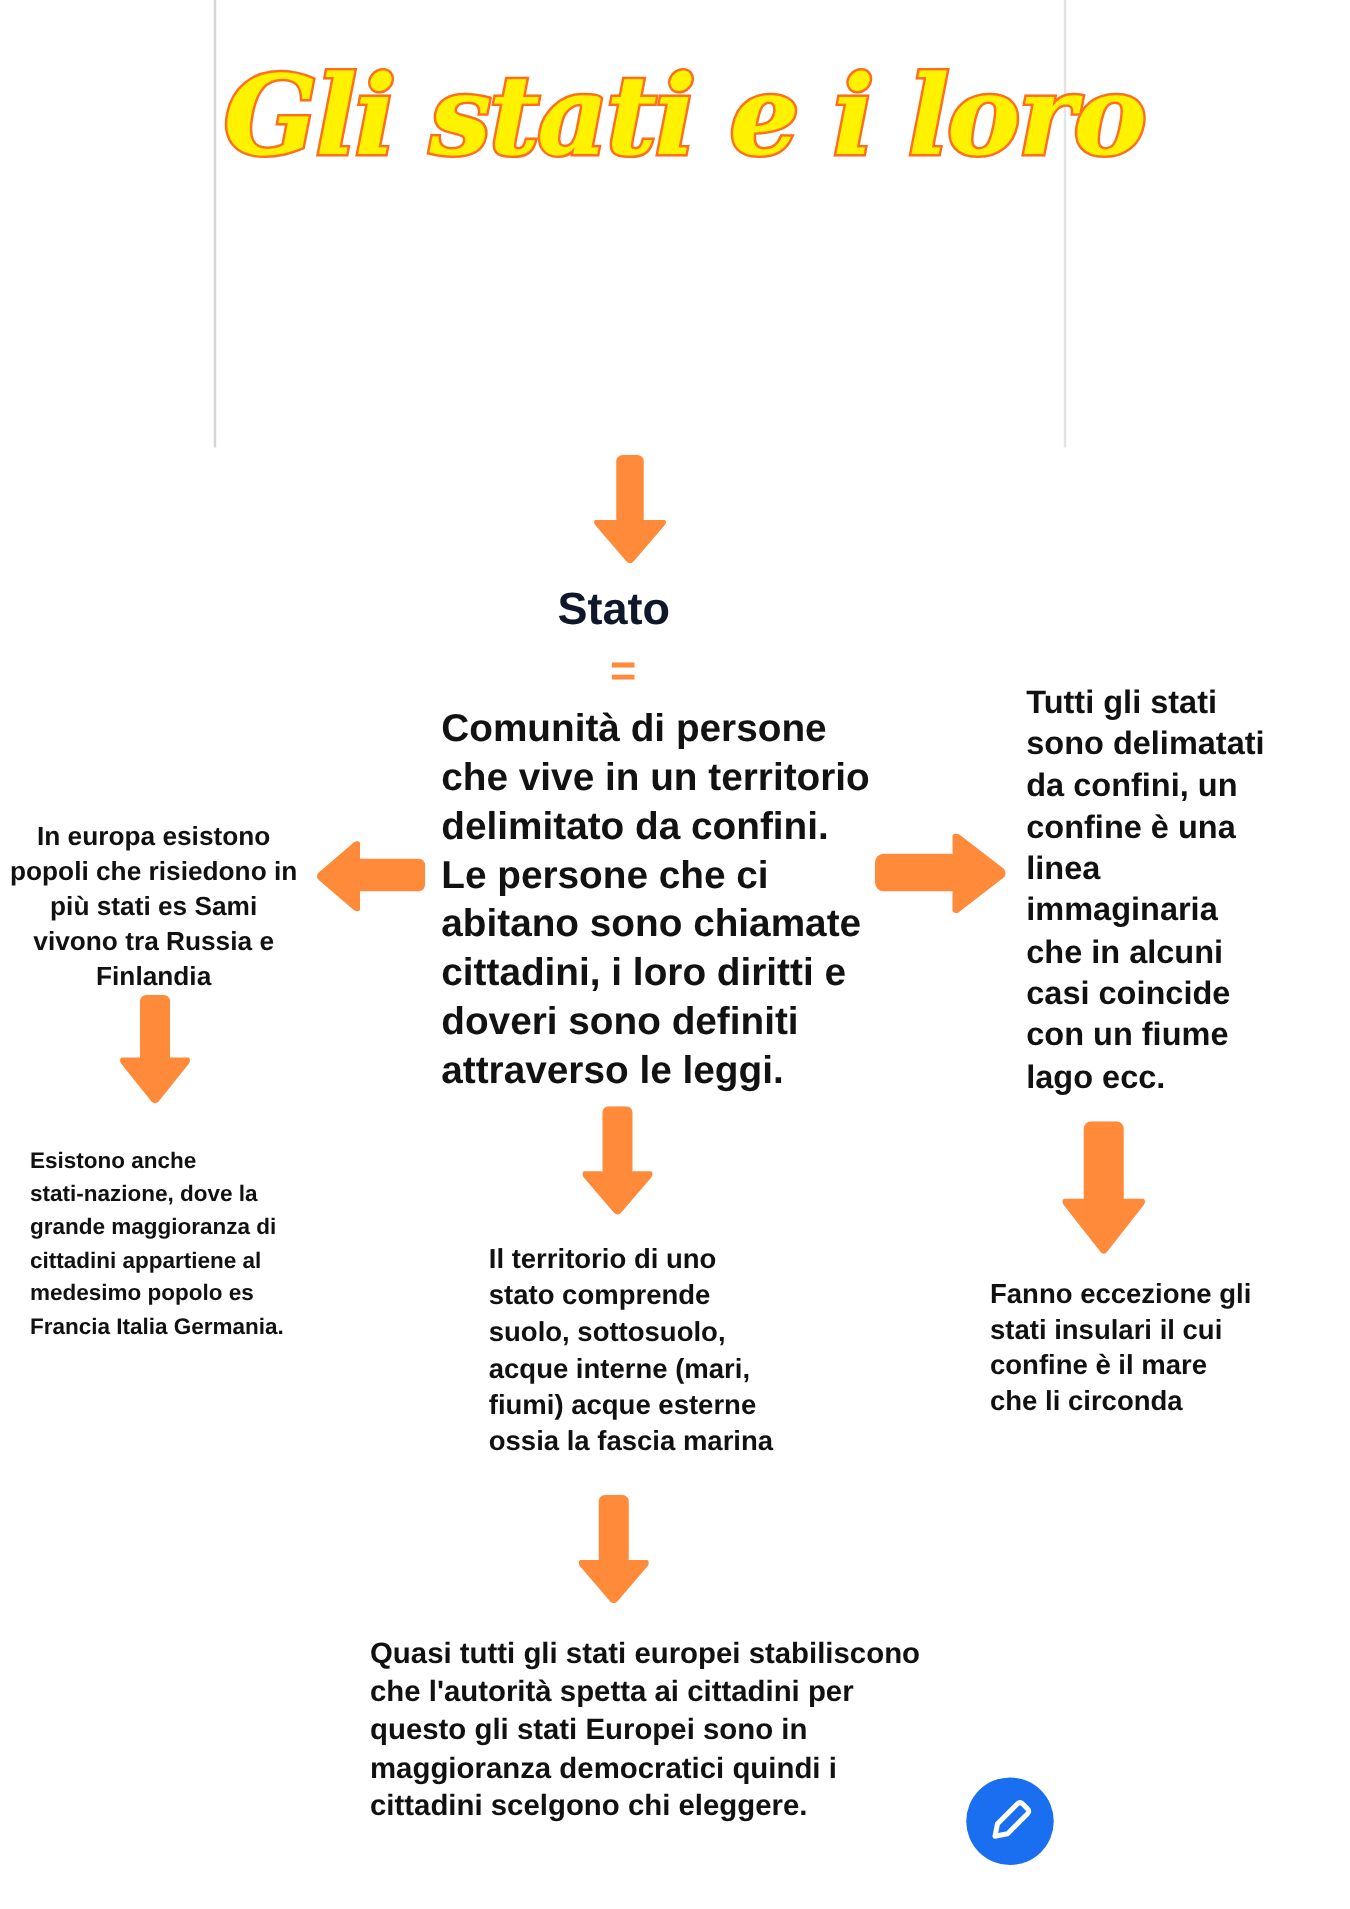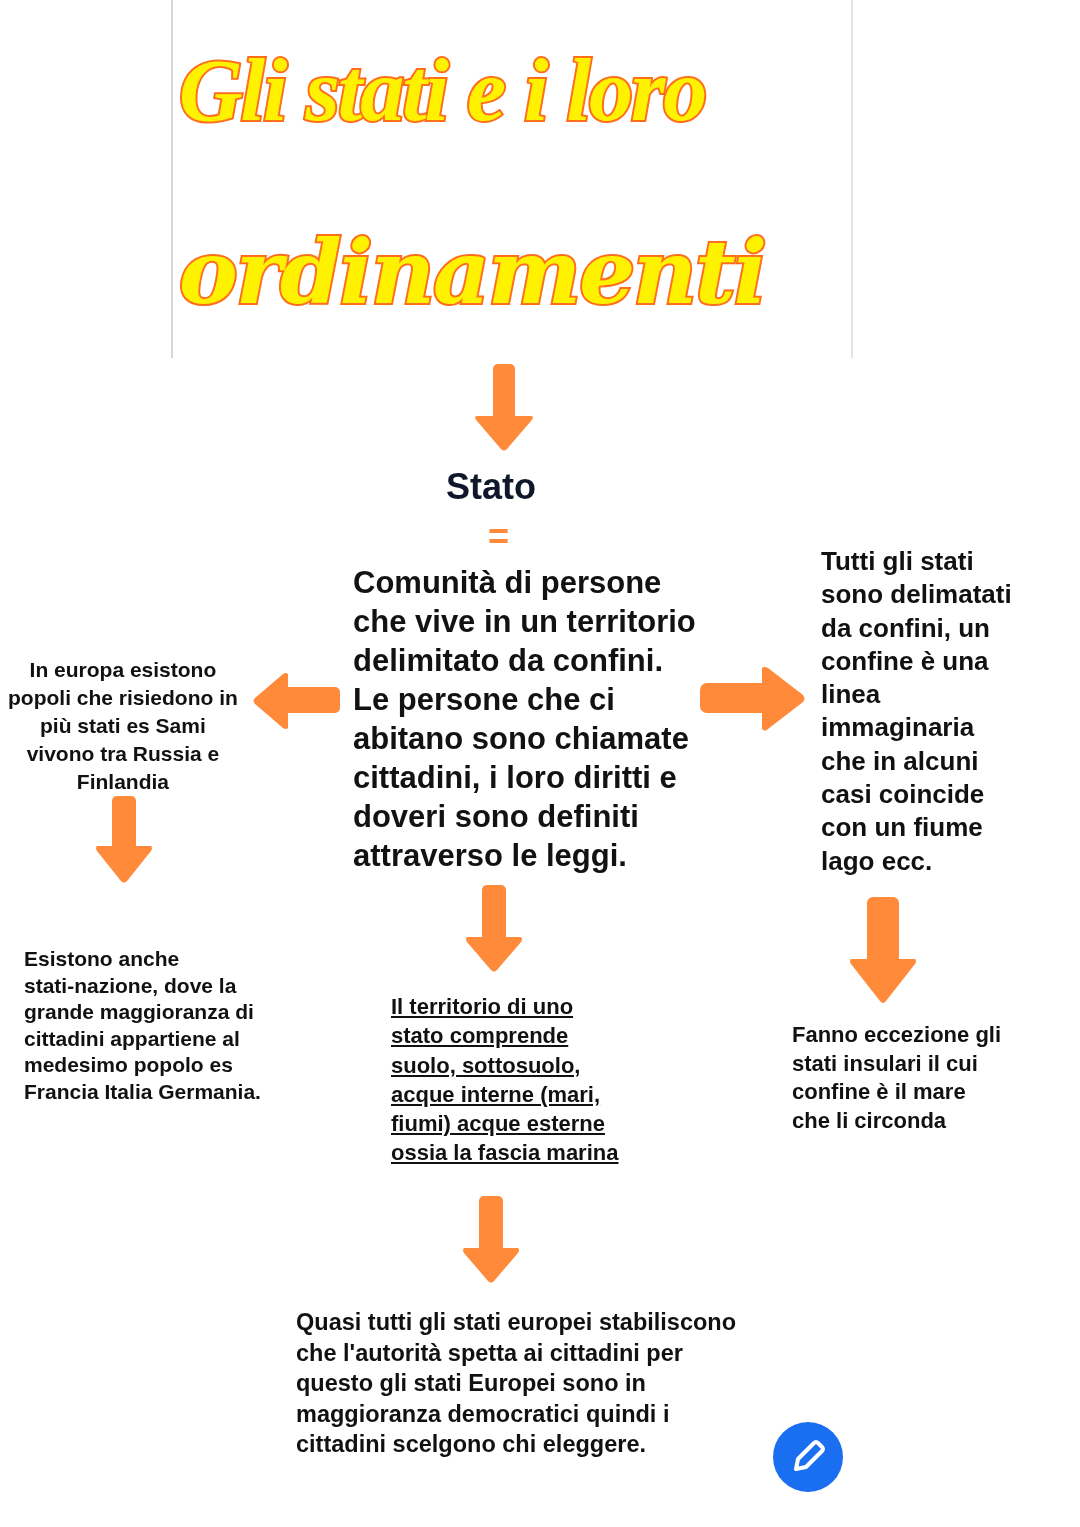--- a/index.html
+++ b/index.html
@@ -3,45 +3,44 @@
 <meta charset="utf-8">
 <style>
   html, body { margin:0; padding:0; background:#ffffff; }
   body { width:1080px; height:1527px; position:relative; overflow:hidden;
          font-family:"Liberation Sans", "DejaVu Sans", sans-serif; color:#111; }
   .title-frame { position:absolute; left:171px; top:0; width:678px; height:358px;
                  border-left:2px solid #d6d6d6; border-right:2px solid #e4e4e4; background:#fff; }
   .title-line { position:absolute; font-family:"DejaVu Serif", serif; font-style:italic; font-weight:bold;
                 color:#fff200; -webkit-text-stroke:4px #ff6a1a; paint-order:stroke fill;
                 text-shadow: 0 0 2px #ff8a2a; letter-spacing:-2px; white-space:nowrap; }
-  .t1 { left:6px; top:40px; font-size:88px;font-family:Liberation Serif, serif; }
+  .t1 { left:6px; top:40px; font-size:88px; }
   .t2 { left:6px; top:220px; font-size:88px; }
   .arrow { position:absolute; }
   .text { position:absolute; font-weight:bold; white-space:pre-line; }
   .stato { position:absolute; left:446px; top:466px; font-size:36px; font-weight:bold; color:#0f172a; }
   .equals { position:absolute; left:488px; top:516px; font-size:36px; font-weight:bold; color:#ff8a3a; }
   .main-def { left:353px; top:563px; font-size:31px; line-height:39px; color:#121212; }
   .left1 { left:8px; top:656px; font-size:21px; line-height:28px;text-align:center; }
   .right1 { left:821px; top:545px; font-size:26px; line-height:33.3px; }
-  .left2 { left:24px; top:915px; font-size:21px; line-height:26.5px;margin-top:31px; }
-  .mid2 { left:391px; top:992px; font-size:22px; line-height:29.3px;text-decoration:underline; }
+  .left2 { left:24px; top:915px; font-size:18px; line-height:26.5px; }
+  .mid2 { left:391px; top:992px; font-size:22px; line-height:29.3px; }
   .right2 { left:778px; top:1021px; font-size:22px; line-height:28.5px;margin-left:14px; }
   .bottom { left:296px; top:1307px; font-size:23.5px; line-height:30.5px; }
   .brand { position:absolute; left:773px; top:1422px; display:flex; align-items:center; }
   .brand-circle { width:70px; height:70px; border-radius:50%; background:#1a6ff0; display:flex; align-items:center; justify-content:center; }
   .brand-text { margin-left:13px; color:#1a6ff0; font-weight:bold; line-height:1; }
   .brand-small { font-size:18px; }
   .brand-big { font-size:40px; margin-top:2px; }
 </style>
 </head>
 <body>
 
 <div class="title-frame">
   <div class="title-line t1">Gli stati e i loro</div>
-  <div class="title-line t2">ordinamenti</div>
 </div>
 
 <svg class="arrow" style="left:473px;top:364px" width="62" height="88" viewBox="0 0 62 88">
   <rect x="20" y="0" width="22" height="56" rx="5" fill="#ff8a3a"></rect>
   <path d="M3 52 L59 52 Q61 54 58 57 L34 85 Q31 88 28 85 L4 57 Q1 54 3 52 Z" fill="#ff8a3a"></path>
 </svg>
 
 <div class="stato">Stato</div>
 <div class="equals">=</div>
 <div class="text main-def">Comunità di persone

